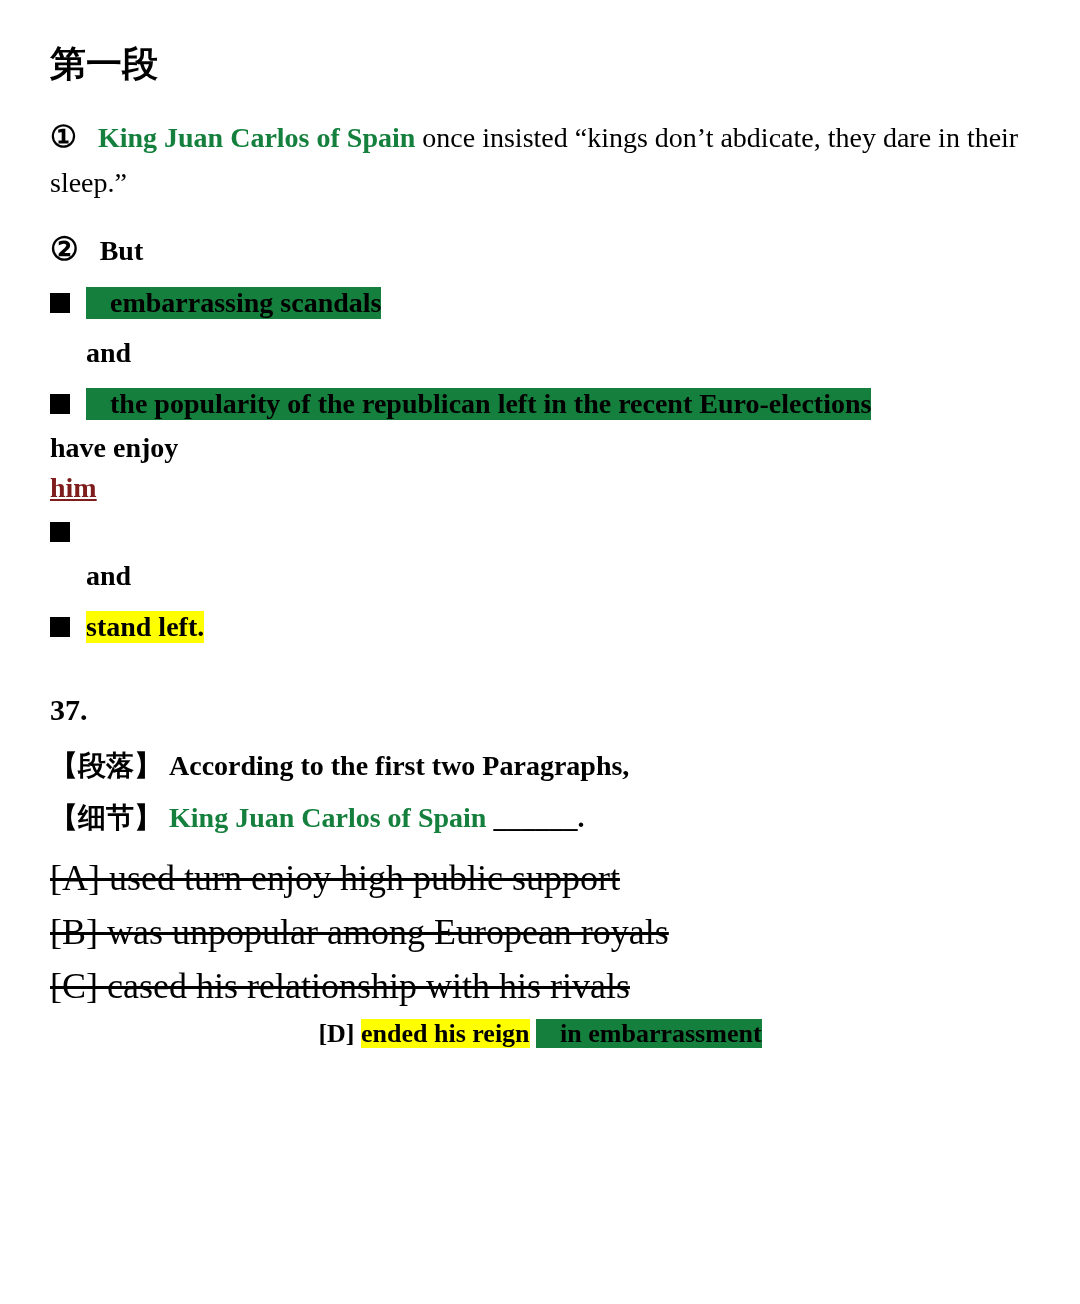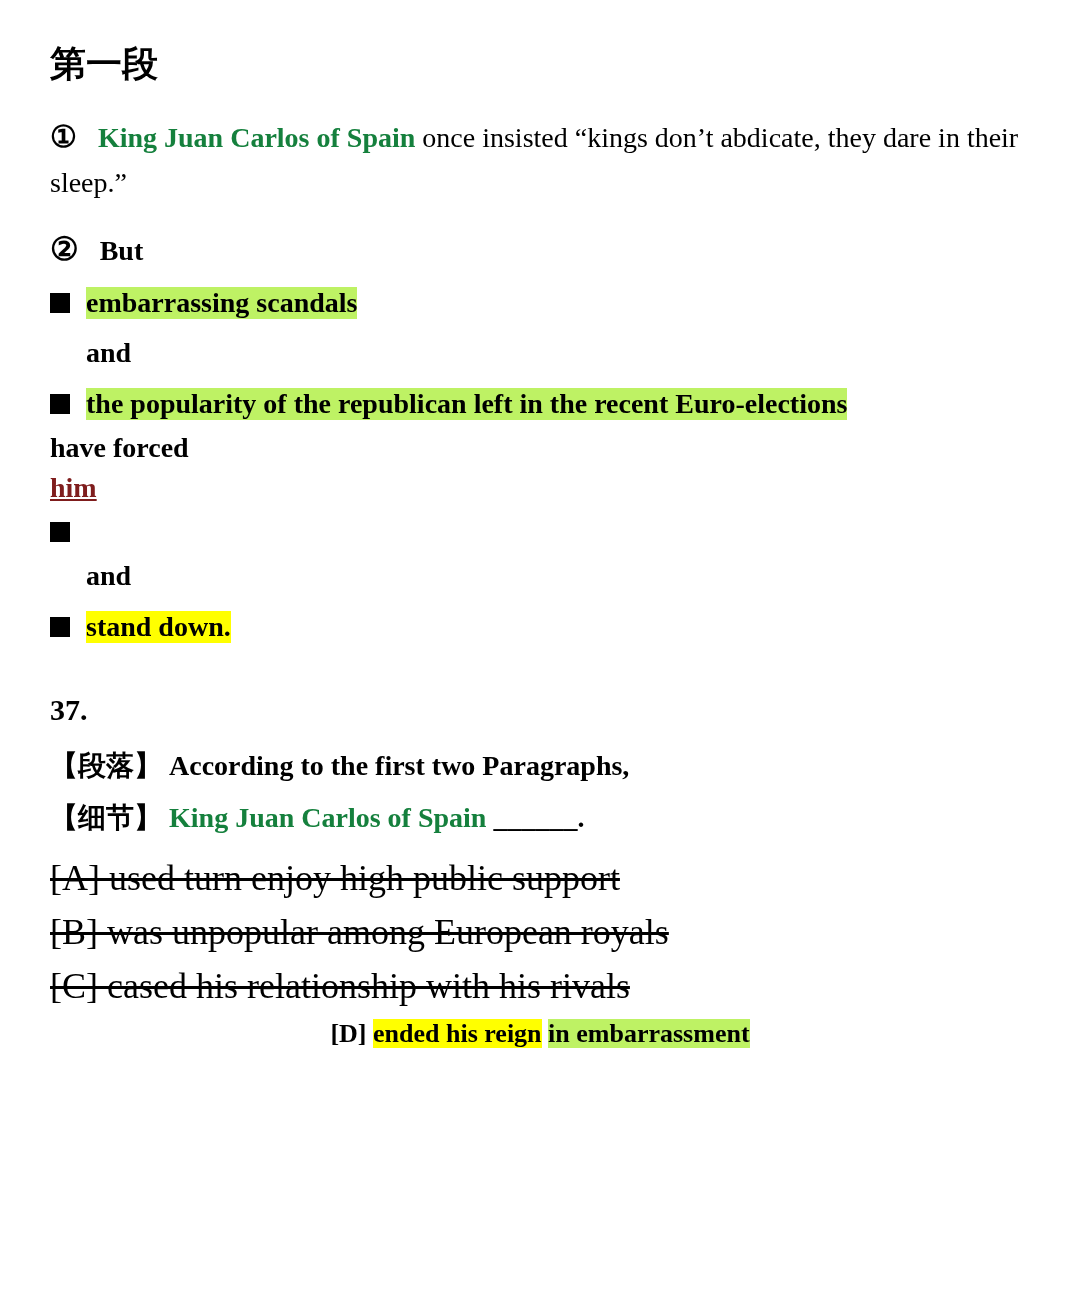--- a/index.html
+++ b/index.html
@@ -37,21 +37,22 @@
 
     .red-text {
       color: #15803d;
     }
 
     .bold-text {
       font-weight: bold;
     }
 
     .cyan-highlight {
-      background-color: #bef264;
+      background-color: #15803d;
+      padding-left: 24px;
     }
 
     .yellow-highlight {
       background-color: #ffff00;
     }
 
     .bullet-item {
       display: flex;
       align-items: flex-start;
       margin: 12px 0;
@@ -149,33 +150,33 @@
   <span class="bullet-content cyan-highlight">embarrassing scandals</span>
 </div>
 
 <div class="paragraph bold-text" style="margin-left: 36px; margin-top:4px; margin-bottom:4px;">and</div>
 
 <div class="bullet-item">
   <span class="bullet-square"></span>
   <span class="bullet-content cyan-highlight">the popularity of the republican left in the recent Euro-elections</span>
 </div>
 
-<div class="have-forced">have forced</div>
+<div class="have-forced">have enjoy</div>
 
 <div class="him-line">him</div>
 
 <div class="bullet-item">
   <span class="bullet-square"></span>
 </div>
 
 <div class="paragraph bold-text" style="margin-left: 36px; margin-top:4px; margin-bottom:4px;">and</div>
 
 <div class="bullet-item">
   <span class="bullet-square"></span>
-  <span class="bullet-content yellow-highlight">stand down.</span>
+  <span class="bullet-content yellow-highlight">stand left.</span>
 </div>
 
 <div class="divider"></div>
 
 <div class="question-number">37.</div>
 
 <div class="question-label">
   <span class="bracket-label">【段落】</span>
   <span>According to the first two Paragraphs,</span>
 </div>

